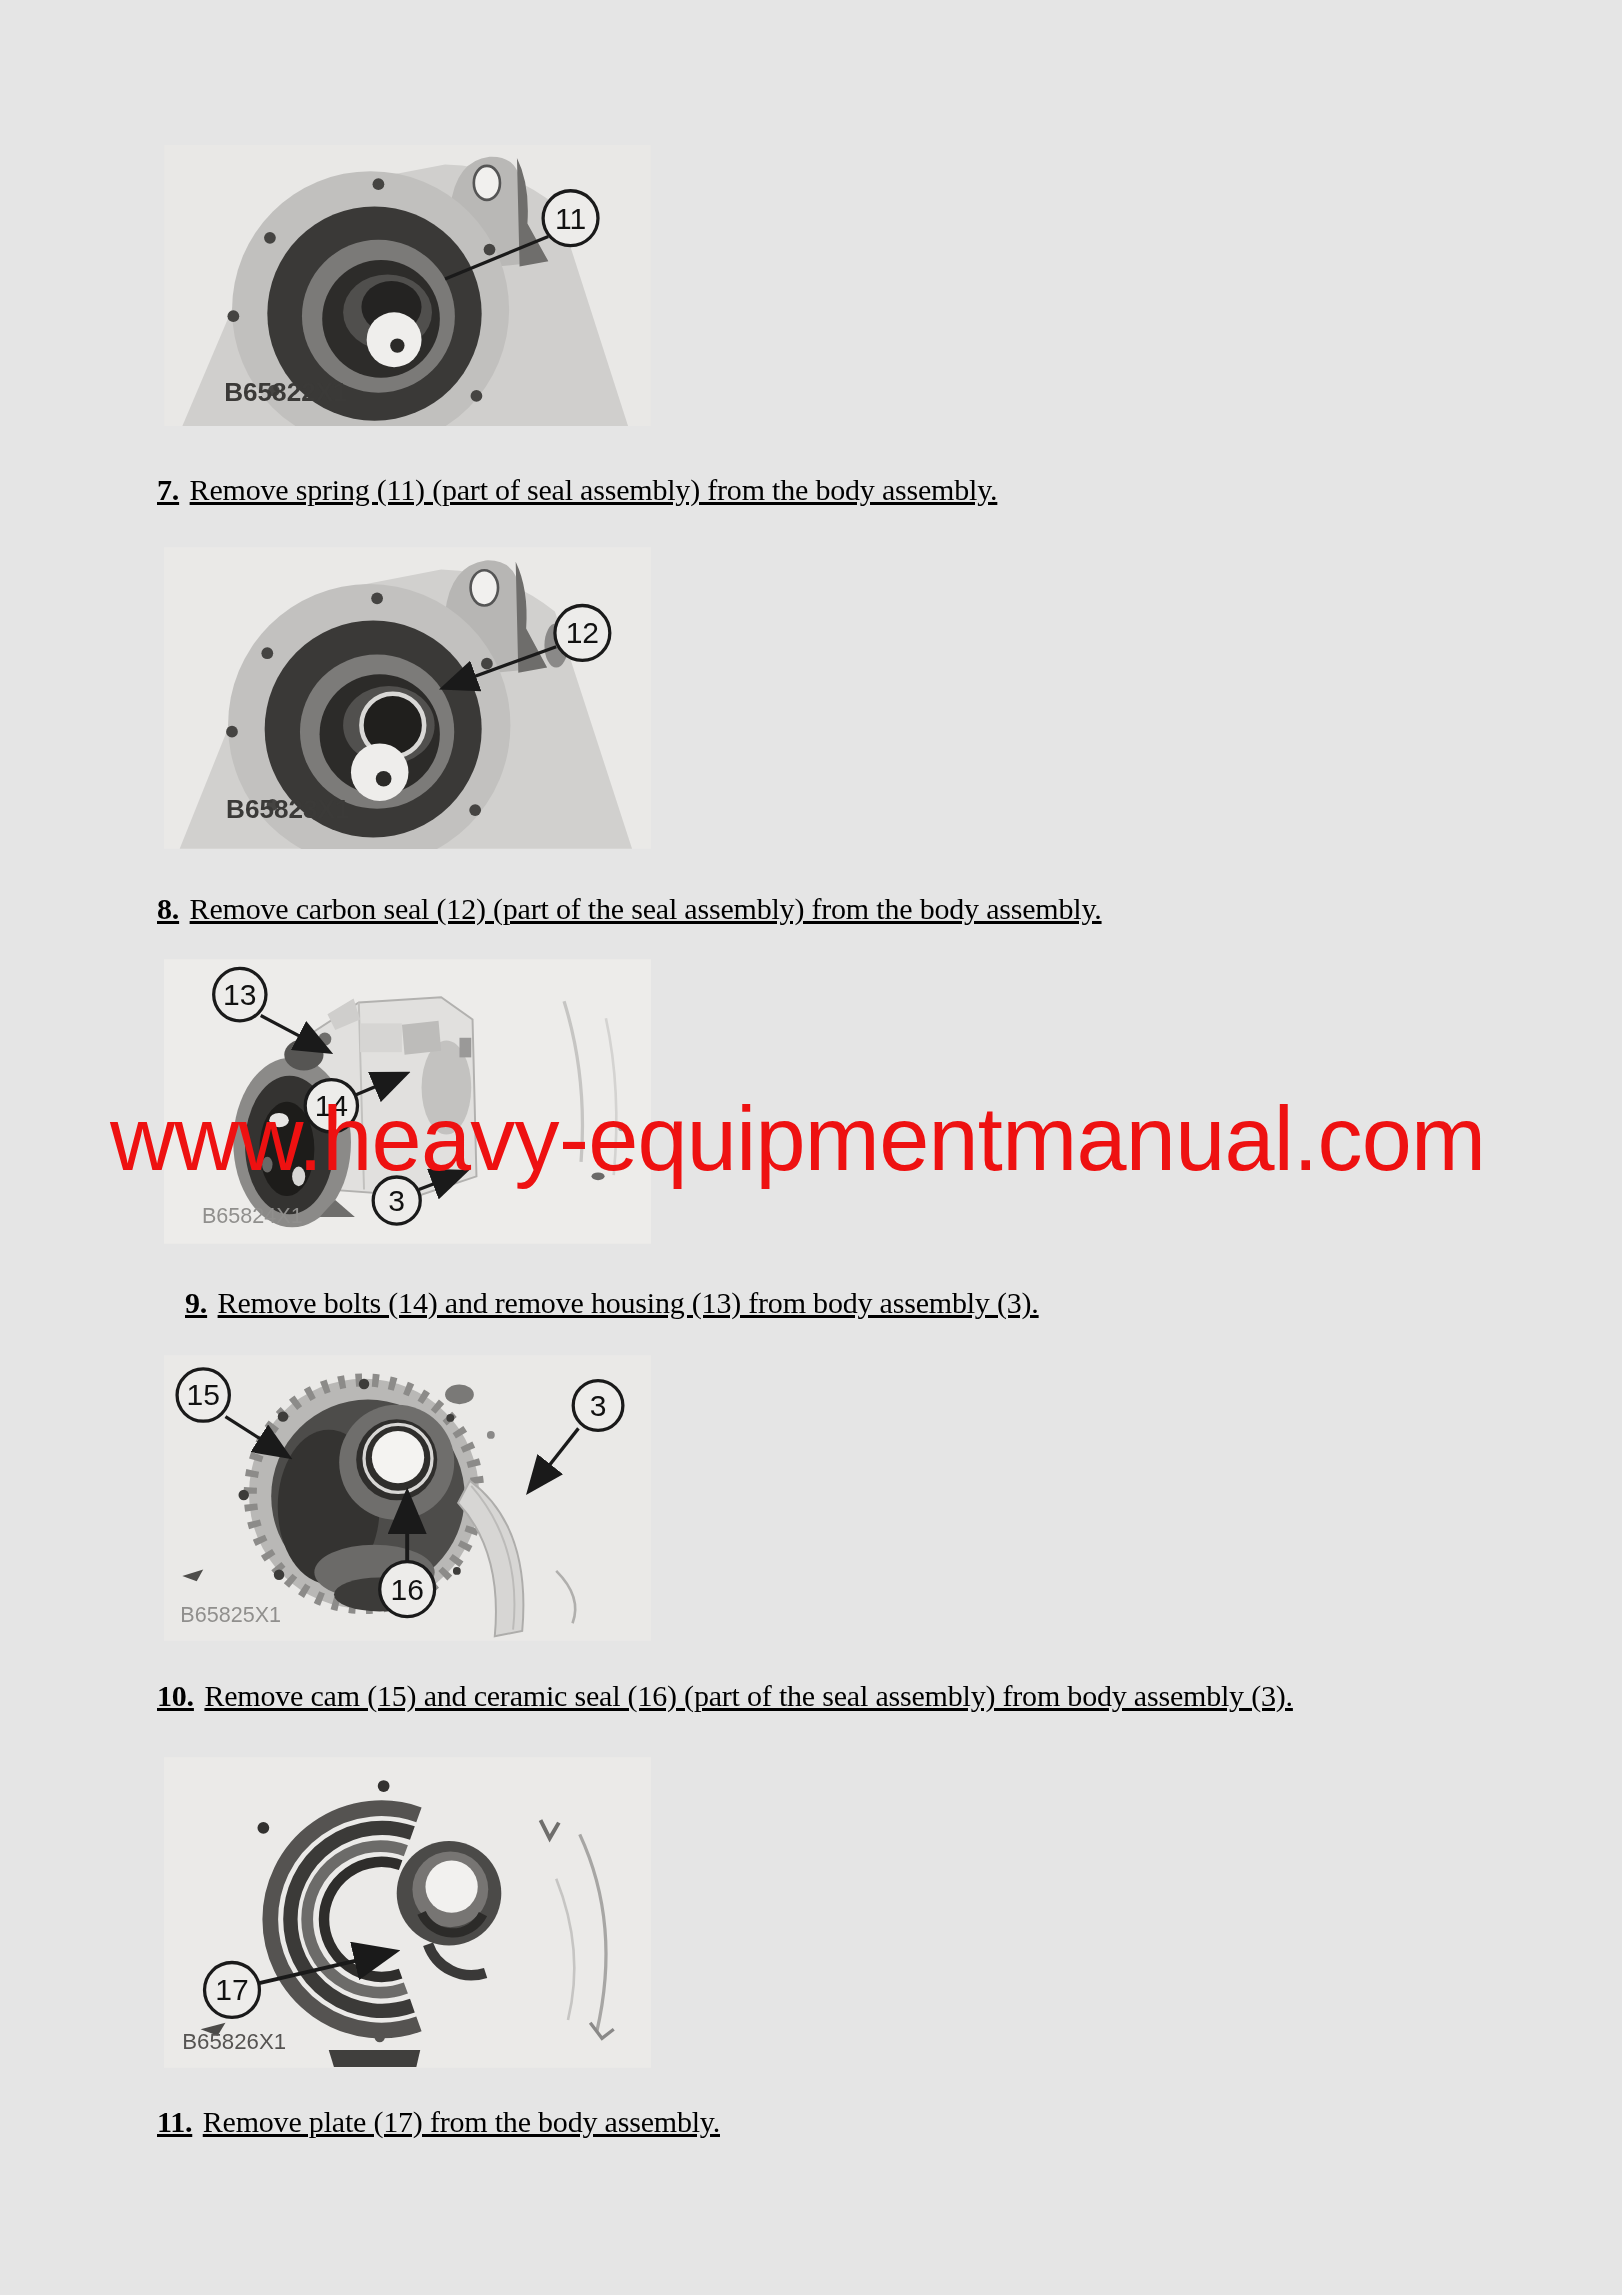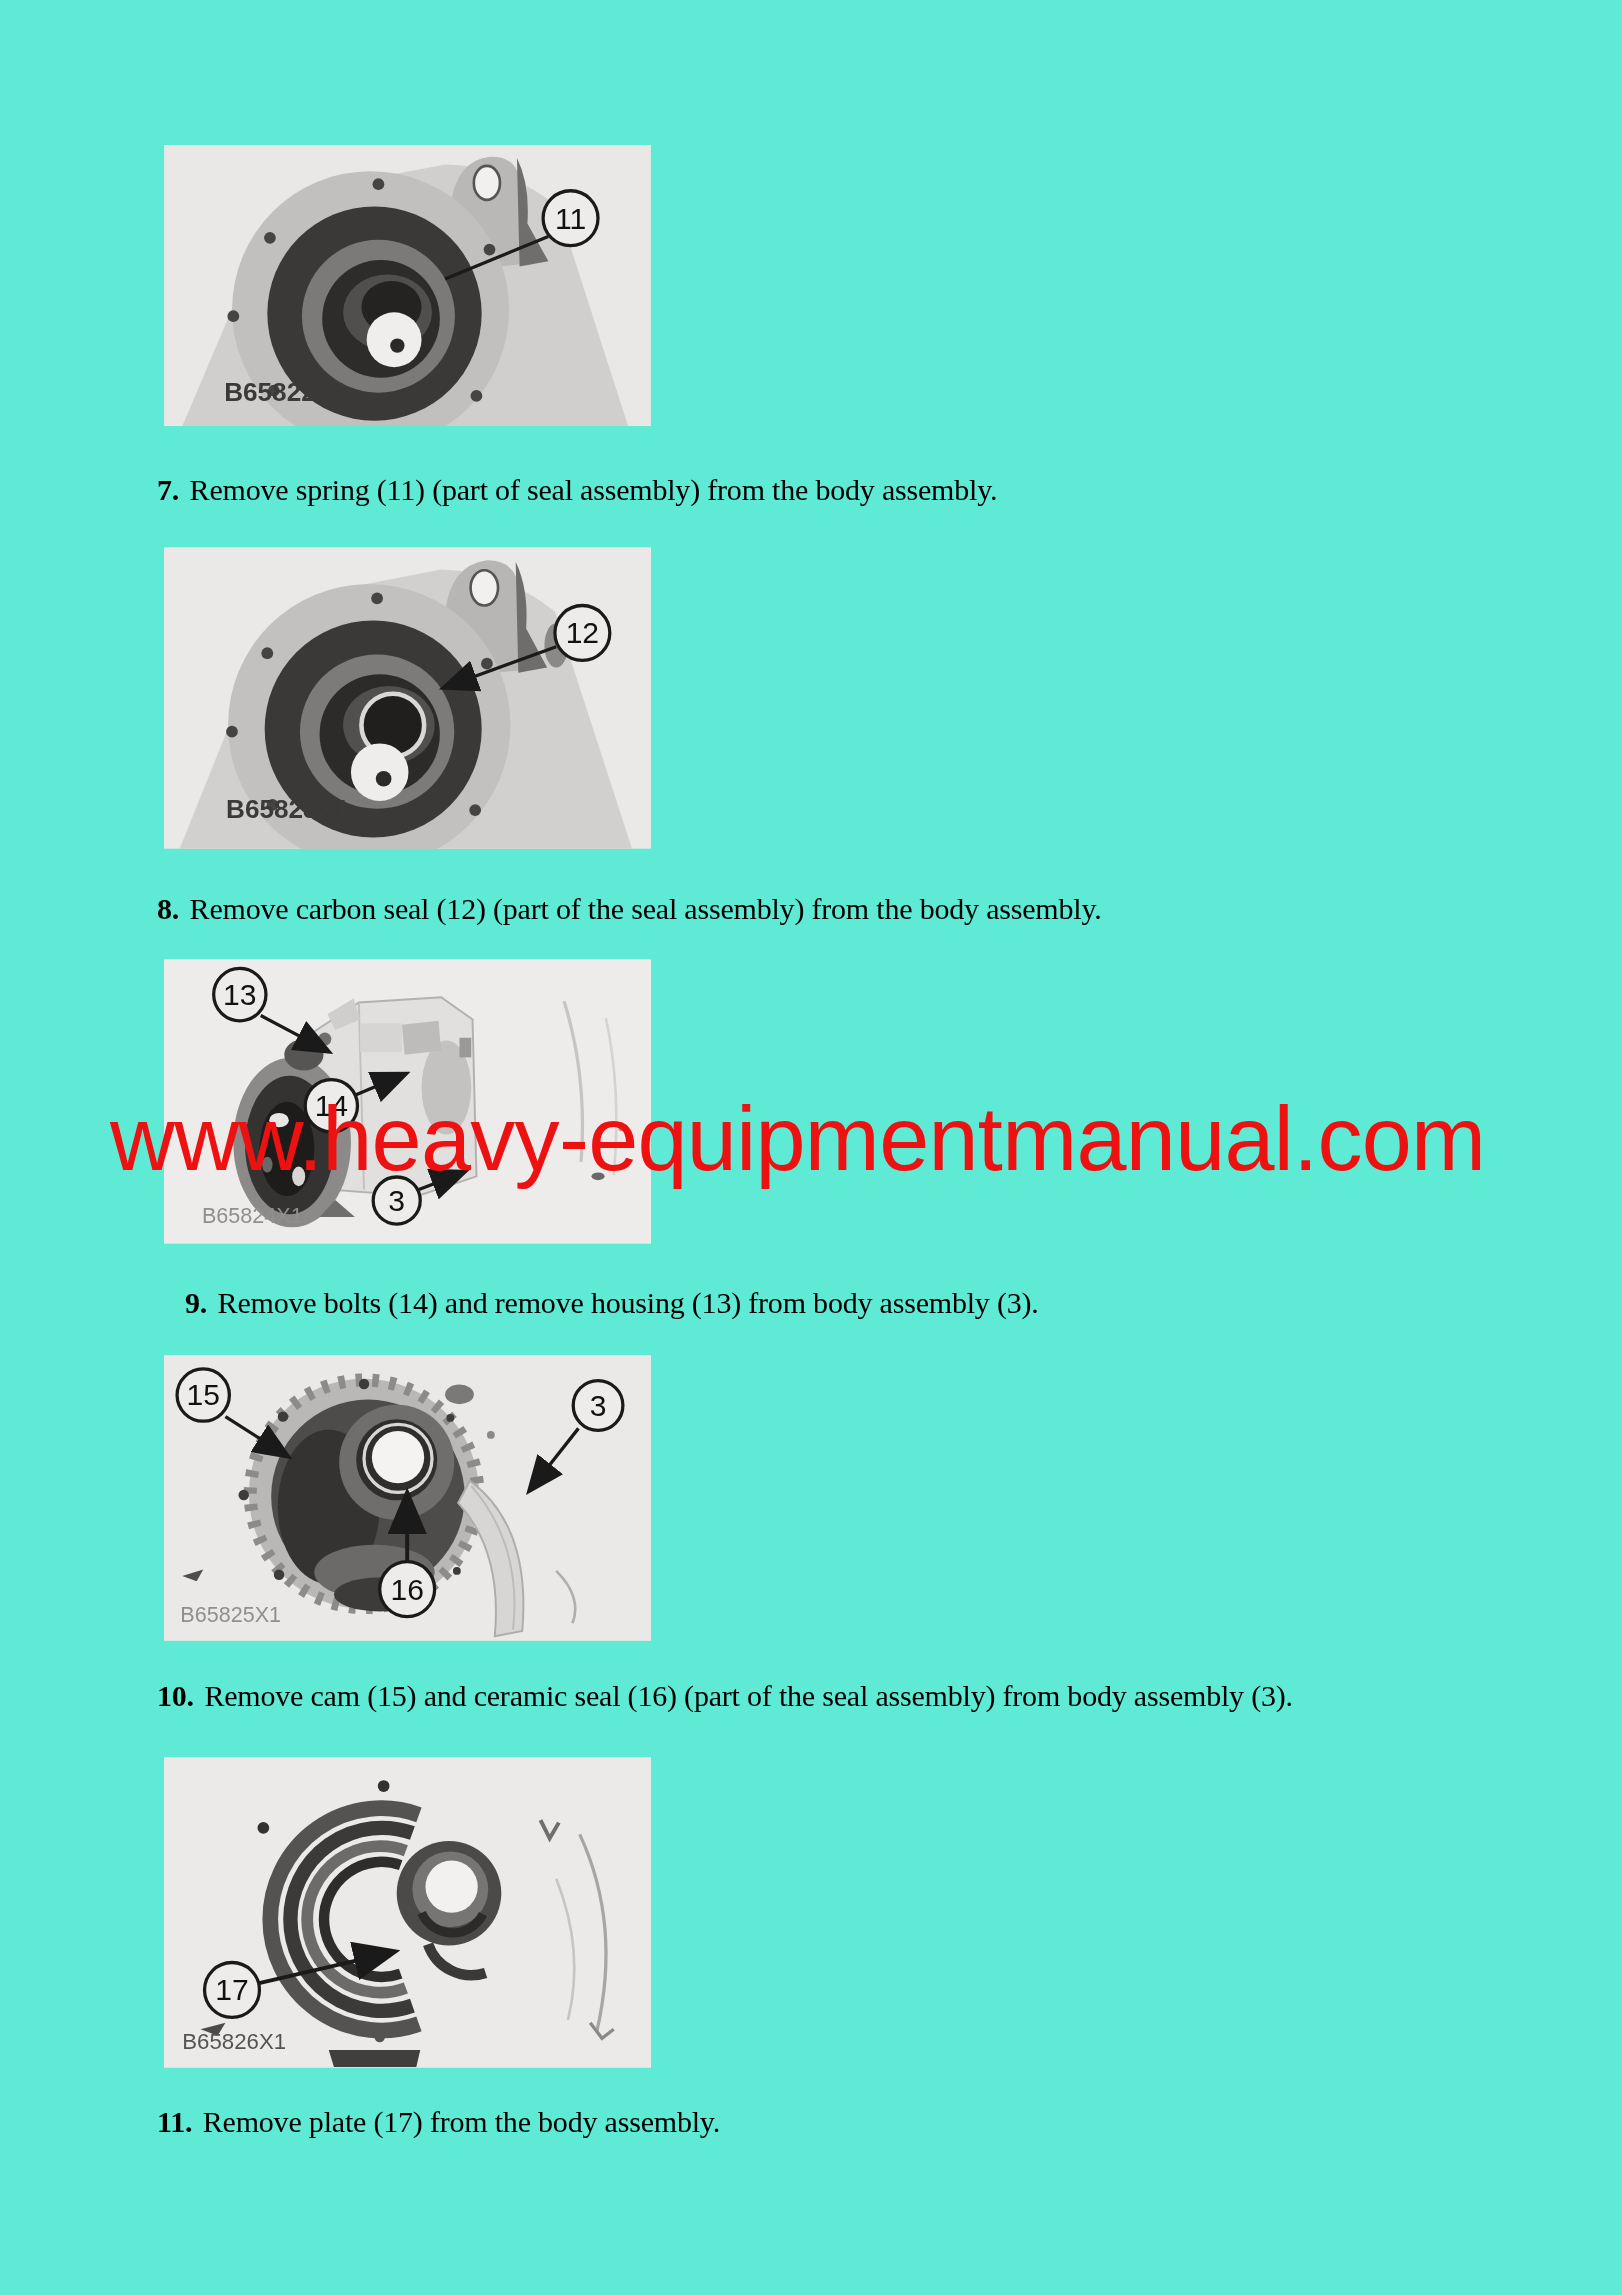--- a/index.html
+++ b/index.html
@@ -1,21 +1,21 @@
 <!DOCTYPE html>
 <html style="font-size:10.5px"><head>
 <meta charset="utf-8">
 <style>
   html,body{margin:0;padding:0;background:#ffffff;}
-  #page{position:relative;width:1623px;height:2295px;background:#5eead4;overflow:hidden;
+  #page{position:relative;width:1623px;height:2295px;background:#e5e5e5;overflow:hidden;
         font-family:"Liberation Serif",serif;}
   .fig{position:absolute;left:164px;margin:0;}
   .fig svg{display:block;}
   .step{position:absolute;left:157px;margin:0;font-size:30px;line-height:39px;color:#000;
-         white-space:nowrap;letter-spacing:-0.2px;}
+         white-space:nowrap;letter-spacing:-0.2px;text-decoration:underline;}
   .step .num{font-weight:bold;margin-right:10.5px;}
   .watermark{position:absolute;left:110px;top:1090px;z-index:40;
              font-family:Liberation Sans, sans-serif;font-size:90px;line-height:1.1;
              color:#ee1111;white-space:nowrap;letter-spacing:-0.7px;}
   
   .callout-circle{fill:#edecea;stroke:#1a1a1a;stroke-width:5px;}
   .callout-num{font-family:"Liberation Sans",sans-serif;font-size:46px;fill:#111;
                text-anchor:middle;}
   .leader{stroke:#1a1a1a;stroke-width:5px;fill:none;}
   .leader.thick{stroke-width:6px;}

